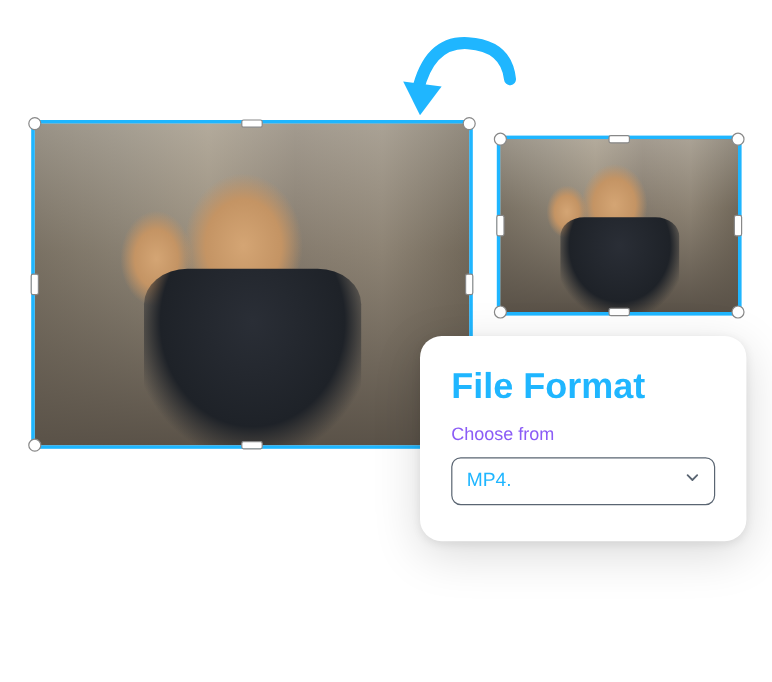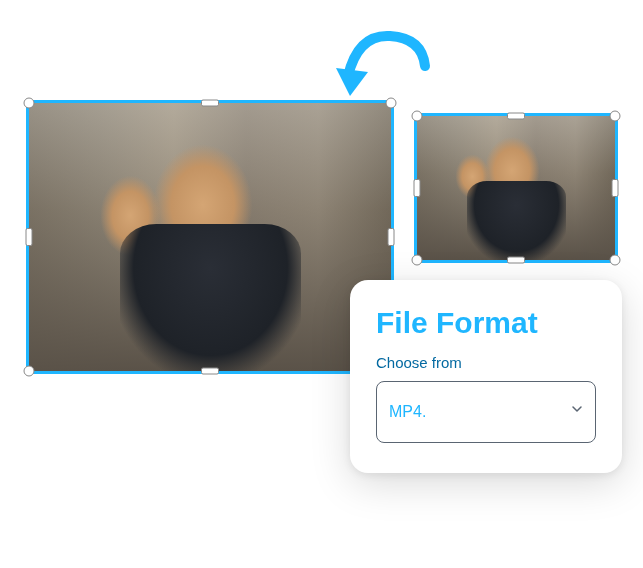--- a/index.html
+++ b/index.html
@@ -125,29 +125,29 @@
       padding: 26px 26px 30px 26px;
       z-index: 10;
     }
     .panel-title {
       color: #1fb6ff;
       font-size: 30px;
       font-weight: 700;
       margin-bottom: 14px;
     }
     .panel-label {
-      color: #0369a1;
+      color: #8b5cf6;
       font-size: 15px;
       margin-bottom: 10px;
     }
     .select {
       width: 100%;
       border: 1.5px solid #5a6572;
       border-radius: 8px;
-      padding: 21px 12px;
+      padding: 10px 12px;
       display: flex;
       align-items: flex-start;
       justify-content: space-between;
       cursor: pointer;
       background: #fff;
     }
     .select-value {
       color: #1fb6ff;
       font-size: 16px;
       font-weight: 500;

